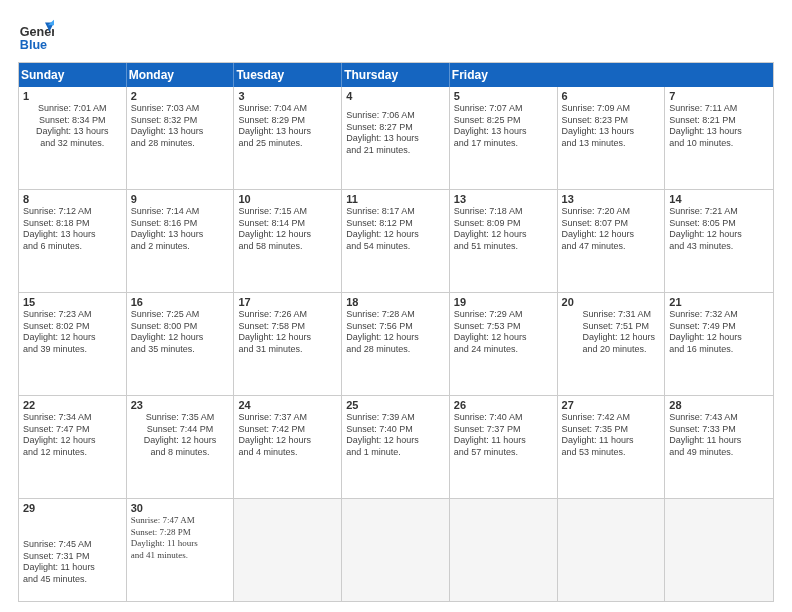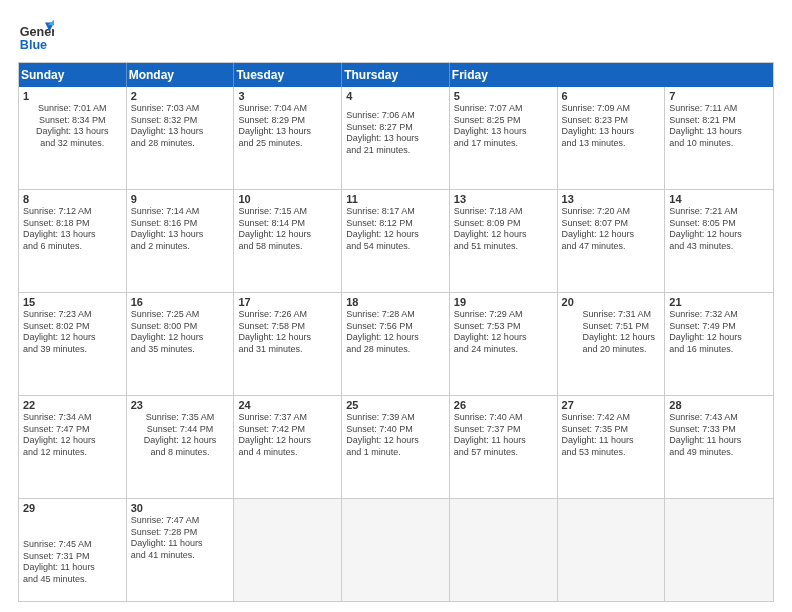--- a/index.html
+++ b/index.html
@@ -334,21 +334,21 @@
         <div class="cal-row">
           <div class="cal-cell">
             <div class="cell-day">29</div>
             <div class="cell-info" style="white-space: pre-line; margin-top: 25px;">Sunrise: 7:45 AM
 Sunset: 7:31 PM
 Daylight: 11 hours
 and 45 minutes.</div>
           </div>
           <div class="cal-cell">
             <div class="cell-day">30</div>
-            <div class="cell-info" style="white-space: pre-line;">Sunrise: 7:47 AM
+            <div class="cell-info" style="white-space: pre-line; font-family: Liberation Serif, serif;">Sunrise: 7:47 AM
 Sunset: 7:28 PM
 Daylight: 11 hours
 and 41 minutes.</div>
           </div>
           <div class="cal-cell empty"></div>
           <div class="cal-cell empty"></div>
           <div class="cal-cell empty"></div>
           <div class="cal-cell empty"></div>
           <div class="cal-cell empty"></div>
         </div>

